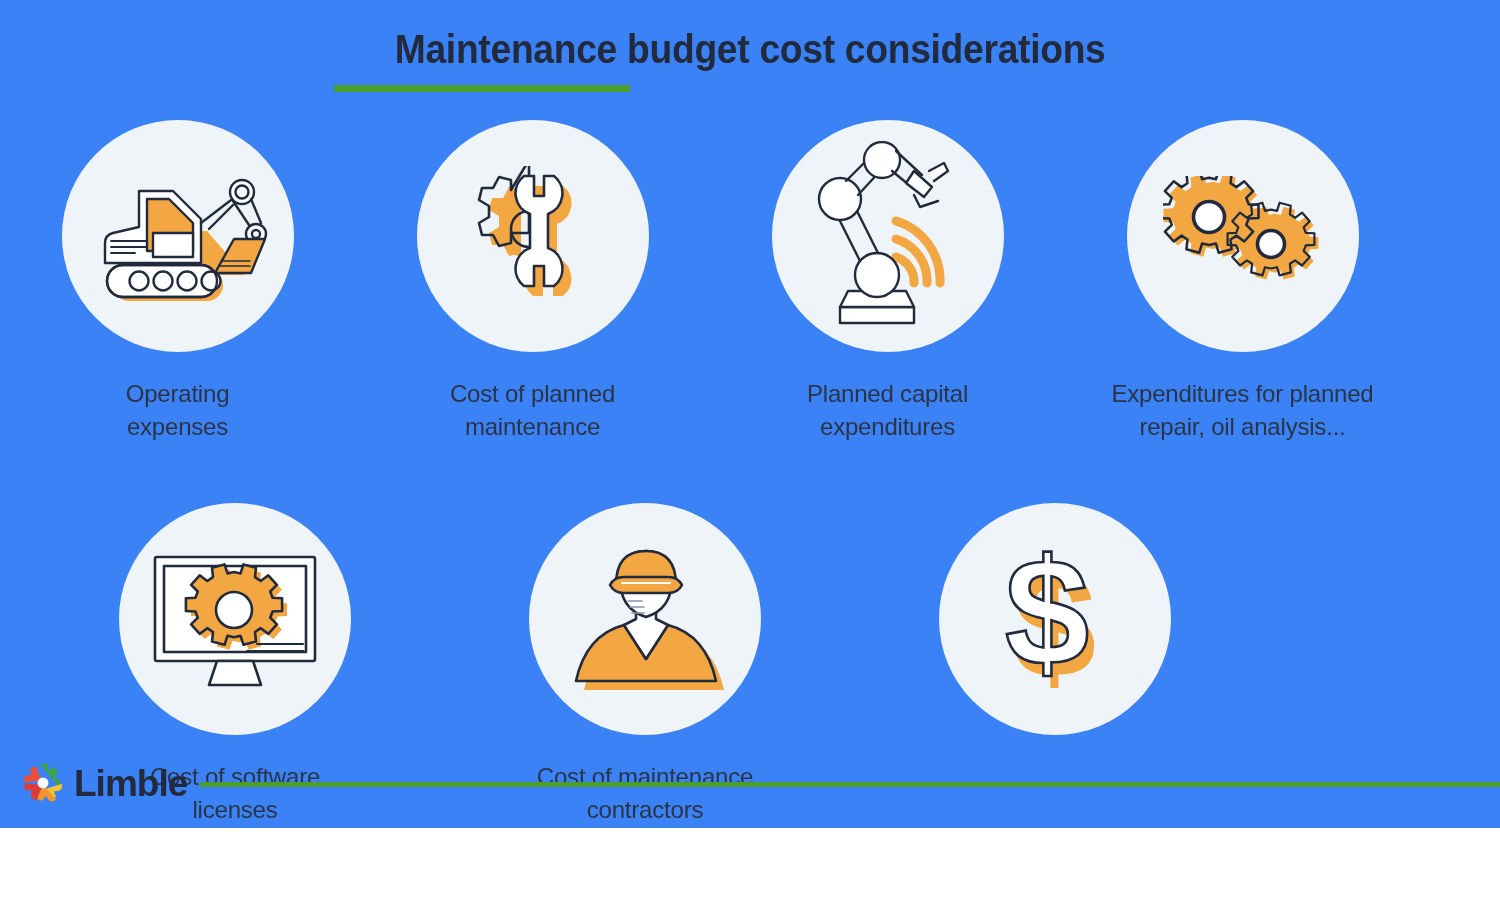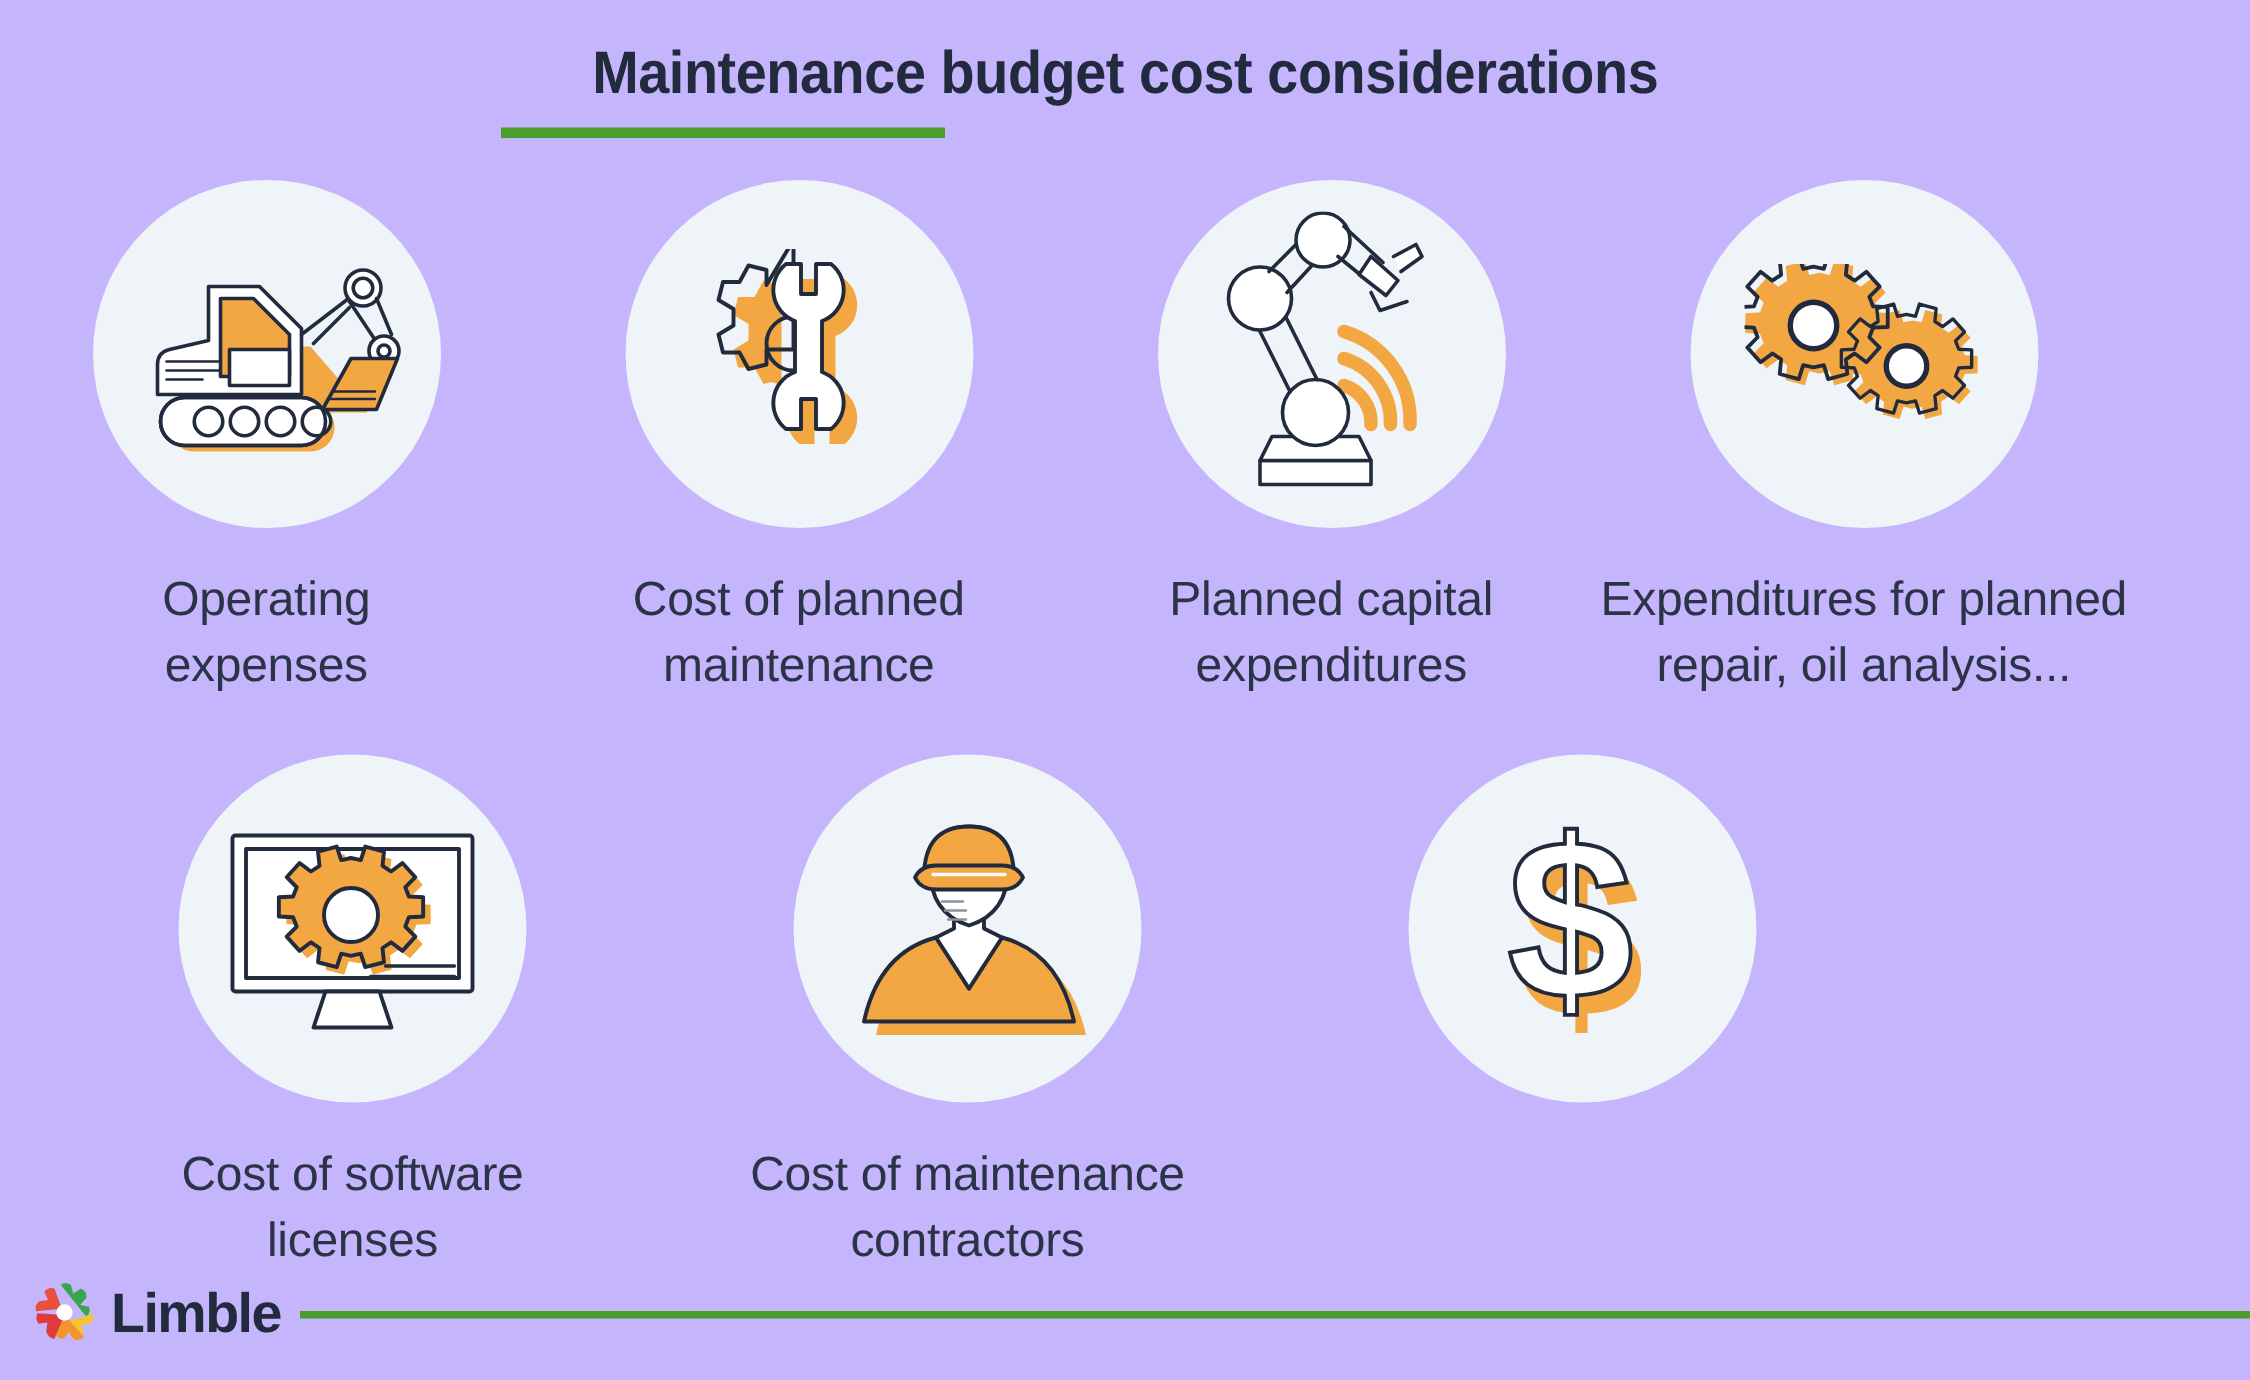--- a/index.html
+++ b/index.html
@@ -9,22 +9,22 @@
     width: 1500px;
     height: 920px;
     background: #ffffff;
     font-family: "Liberation Sans", "DejaVu Sans", sans-serif;
     overflow: hidden;
   }
 
   .page {
     position: relative;
     width: 1500px;
-    height: 920px;
-    background: #c4b5fd;
+    height: 828px;
+    background: #3b82f6;
   }
 
   
   .title-block {
     position: absolute;
     top: 26px;
     left: 0;
     width: 1500px;
     text-align: center;
   }
@@ -77,21 +77,21 @@
     align-items: center;
     justify-content: center;
     position: relative;
   }
   .icon-circle svg { display: block; }
 
   .card-label {
     margin-top: 26px;
     text-align: center;
     font-family: "Liberation Sans", "DejaVu Sans", sans-serif;
-    font-size: 32px;
+    font-size: 24px;
     font-weight: 300;
     color: #2b3446;
     line-height: 1.36;
     white-space: pre-line;
     letter-spacing: -0.2px;
   }
 
   
   .footer {
     position: absolute;

